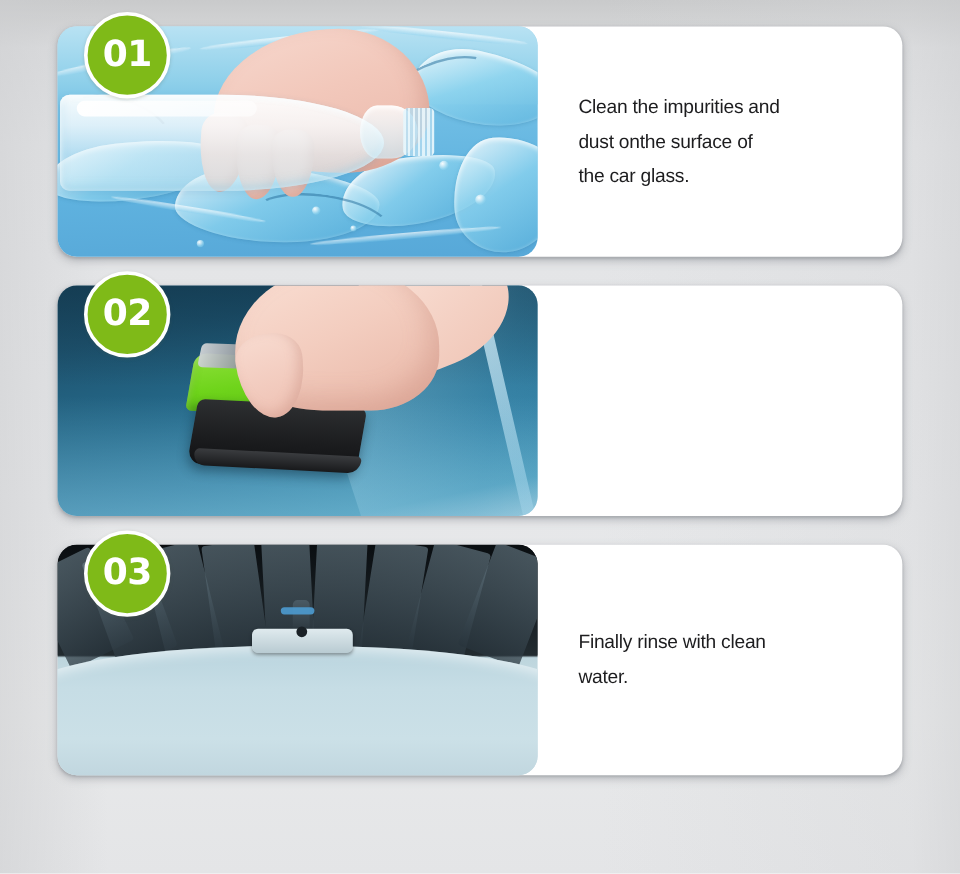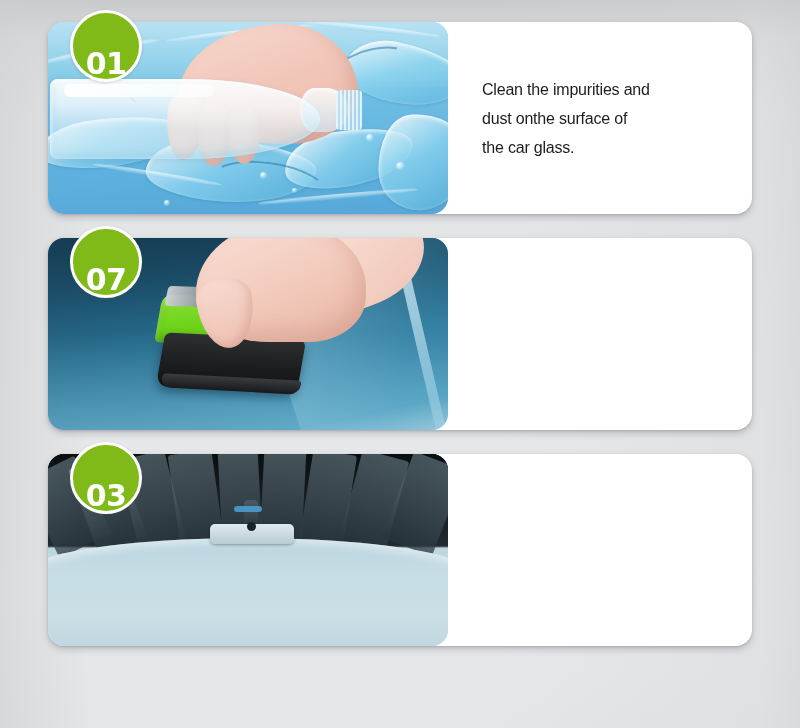--- a/index.html
+++ b/index.html
@@ -94,21 +94,21 @@
   .badge {
     position: absolute;
     left: 22px;
     top: -12px;
     width: 72px;
     height: 72px;
     border-radius: 50%;
     background: #7fba18;
     border: 3px solid #ffffff;
     display: flex;
-    align-items: flex-end;
+    align-items: center;
     justify-content: center;
     z-index: 5;
     box-shadow: 0 1px 3px rgba(80,90,70,0.25);
   }
 
   .badge-num {
     font-family: "DejaVu Sans", "Liberation Sans", sans-serif;
     font-size: 30px;
     font-weight: 700;
     color: #ffffff;
@@ -418,21 +418,21 @@
     <div class="card-body">
       <p class="card-text">Clean the impurities and
 dust onthe surface of
 the car glass.</p>
     </div>
   </div>
 
   <div class="card">
 
     <div class="badge">
-      <span class="badge-num">07</span>
+      <span class="badge-num">02</span>
     </div>
 
     <div class="card-media scene2">
       <div class="s2-top-shade"></div>
       <div class="s2-glass-edge"></div>
       <div class="s2-glass-line"></div>
       <div class="s2-hood-sheen"></div>
 
       <div class="s2-forearm"></div>
       <div class="s2-pad-green"></div>
@@ -468,15 +468,19 @@
 
       <div class="s3-windshield"></div>
       <div class="s3-mirror-stem"></div>
       <div class="s3-mirror-blue"></div>
       <div class="s3-mirror"></div>
       <div class="s3-mirror-dot"></div>
 
       <span class="sr-only">Car windshield viewed from above under a dark parking structure ceiling</span>
     </div>
 
+    <div class="card-body">
+      <p class="card-text">Finally rinse with clean
+water.</p>
+    </div>
   </div>
 
 </div>
 
 </body></html>

